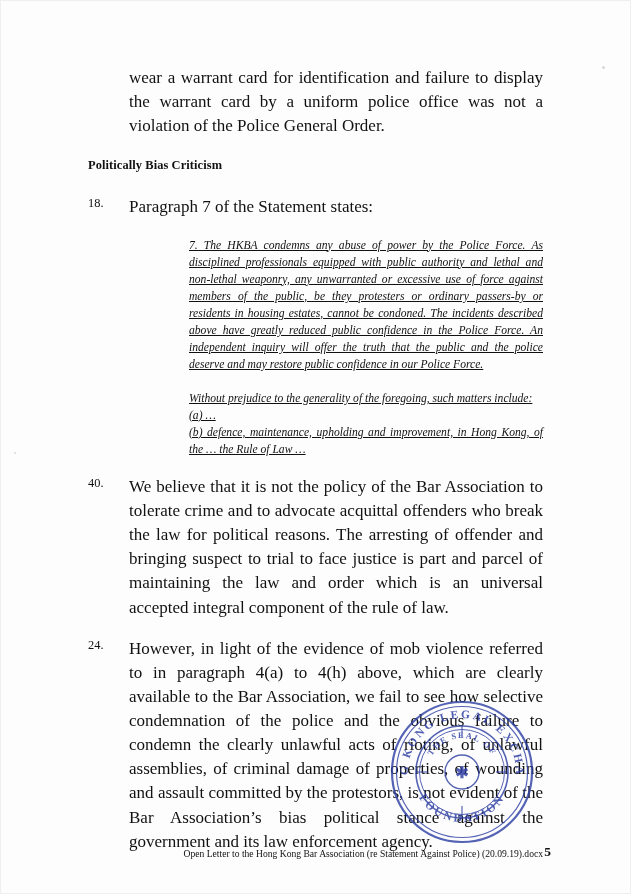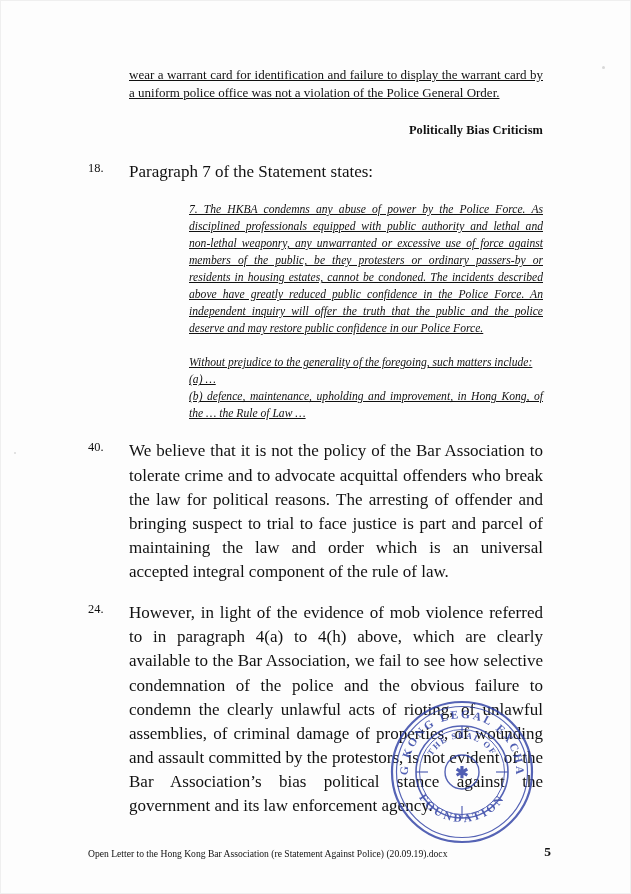--- a/index.html
+++ b/index.html
@@ -41,33 +41,31 @@
     color: #111;
   }
   .para .body {
     flex: 1 1 auto;
     font-size: 17px;
     line-height: 1.42;
     text-align: justify;
     color: #111;
   }
   .lead {
-    font-size: 13px;
+    font-size: 17px;
     line-height: 1.42;
     text-align: justify;
     margin: 0 0 20px 0;
     padding-left: 41px;
-    text-decoration: underline;
   }
   .heading {
     font-size: 12.4px;
     font-weight: bold;
     margin: 0 0 22px 0;
     letter-spacing: 0.1px;
-    text-align: right;
   }
   .quote {
     margin: 10px 0 0 0;
     padding-left: 60px;
     font-size: 11.6px;
     line-height: 1.47;
     font-style: italic;
     text-align: justify;
   }
   .quote-block {
@@ -104,21 +102,21 @@
     width: 148px;
     height: 148px;
     opacity: 0.88;
   }
   .footer {
     position: absolute;
     left: 88px;
     top: 848px;
     width: 455px;
     display: flex;
-    justify-content: flex-start;
+    justify-content: flex-end;
     align-items: baseline;
     border-top: 0px solid transparent;
   }
   .footer .fname {
     font-size: 9.6px;
     color: #111;
     font-family: "Liberation Serif", serif;
   }
   .footer .pnum {
     position: absolute;

